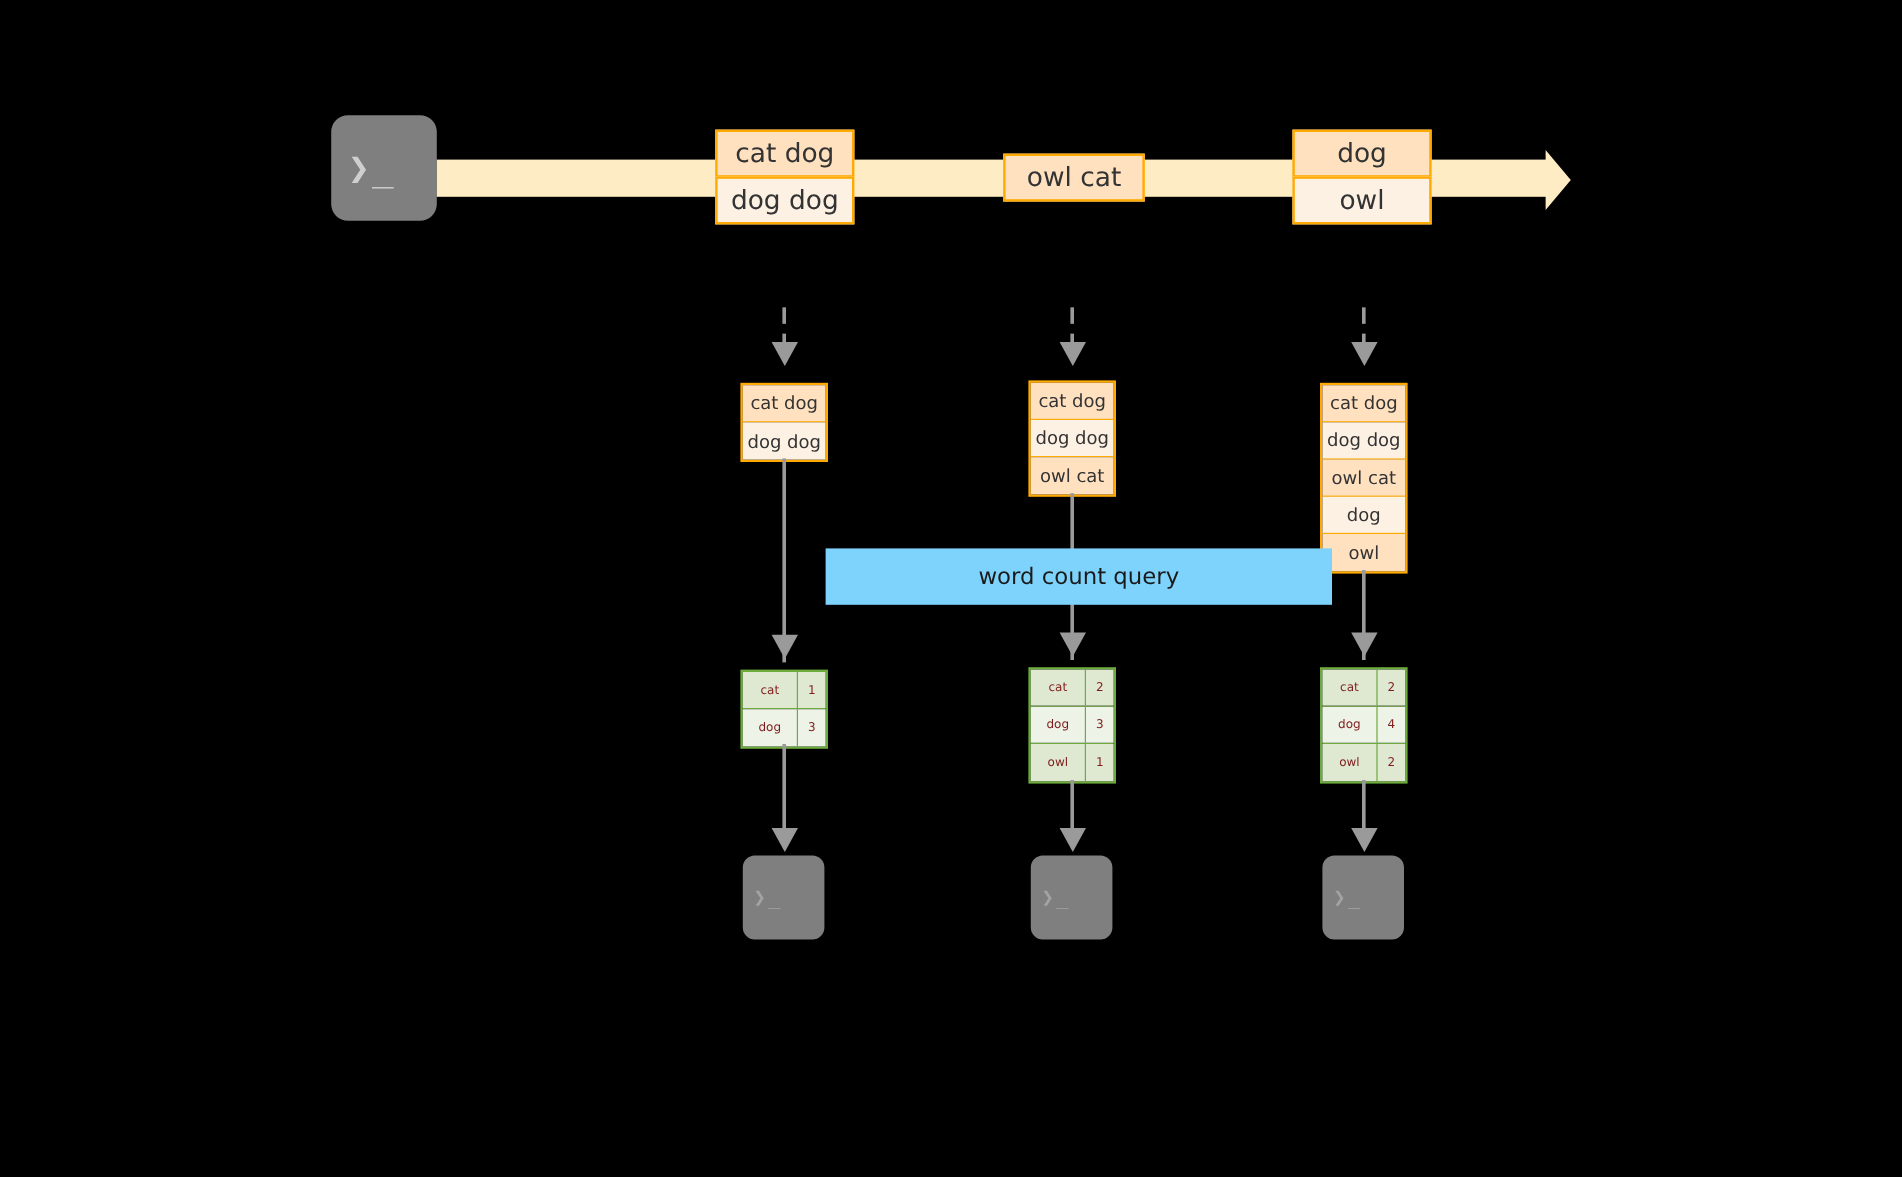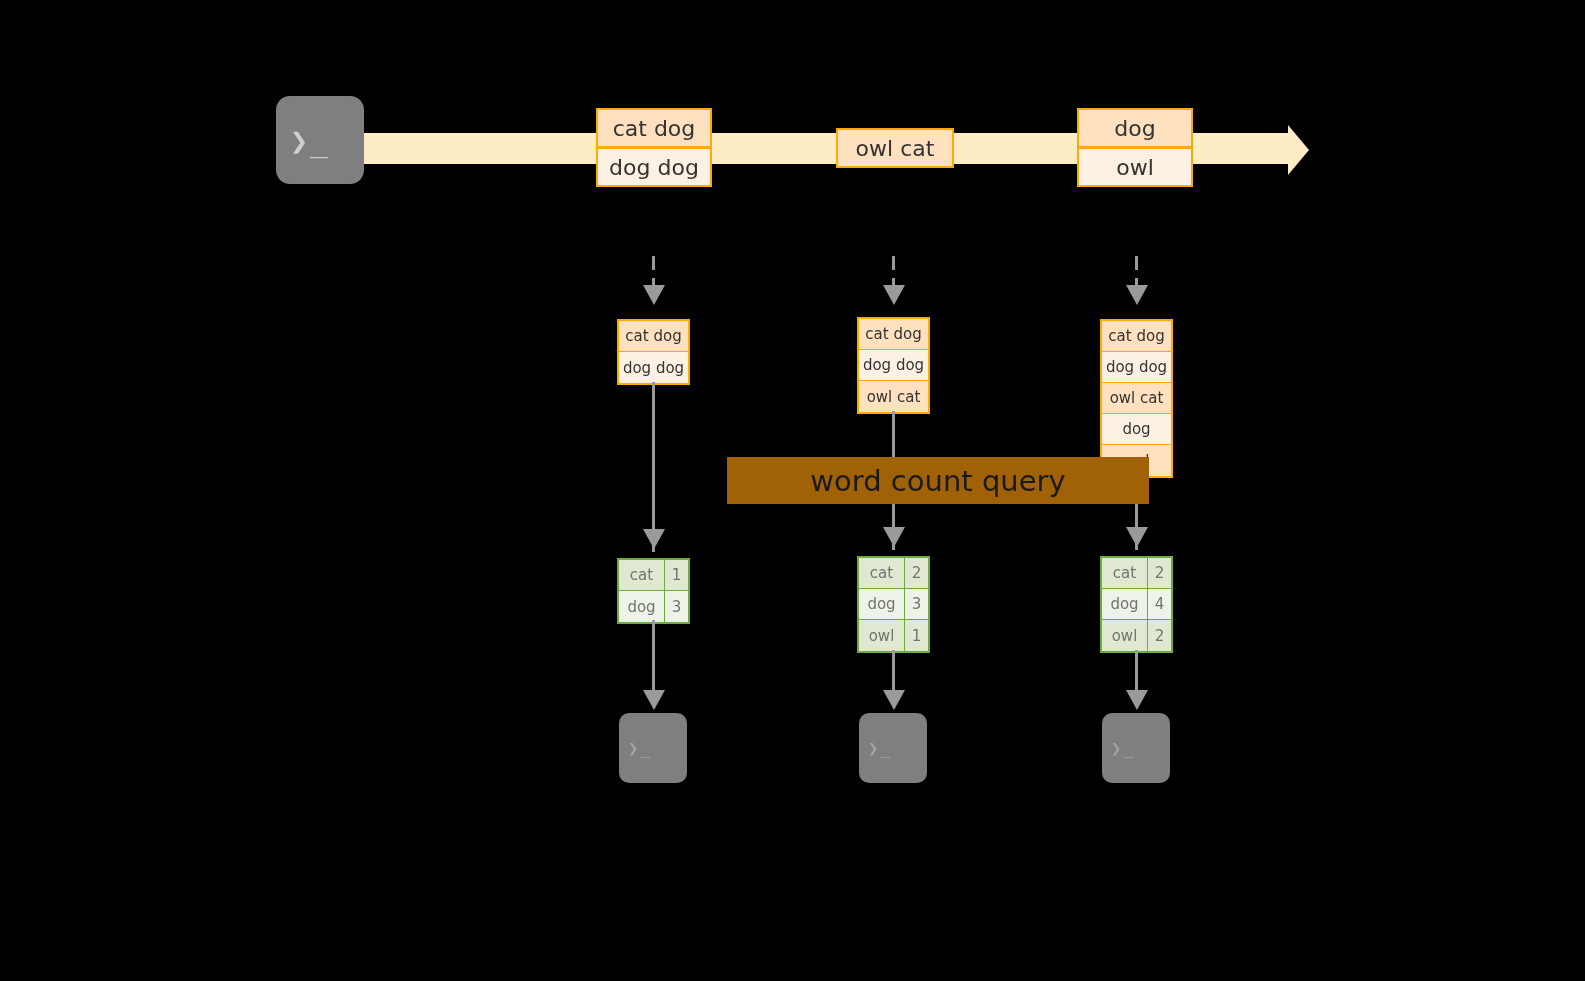--- a/index.html
+++ b/index.html
@@ -144,22 +144,22 @@
     height: 31px;
     box-sizing: border-box;
     border-bottom: 1.5px solid #6cab3c;
   }
   .result-row:last-child { border-bottom: none; }
   .result-cell {
     box-sizing: border-box;
     display: flex;
     align-items: center;
     justify-content: center;
-    font-size: 15px;
-    color: #737373;
+    font-size: 10px;
+    color: #7f1d1d;
     background: #dfe9d2;
   }
   .result-row.alt .result-cell { background: #eef3e8; }
   .result-cell.word {
     width: 46px;
     border-right: 1.5px solid #6cab3c;
   }
   .result-cell.count { width: 23px; }
 
   
@@ -185,27 +185,26 @@
     border-top: 20px solid #9a9a9a;
   }
 
   
   .query-label {
     position: absolute;
     left: 688px;
     top: 457px;
     width: 422px;
     height: 47px;
-    background: #a16207;
+    background: #7dd3fc;
     color: #1a1a1a;
     display: flex;
     align-items: center;
     justify-content: center;
-    font-size: 29px;
-    margin-left: 39px;
+    font-size: 19px;
   }
 </style>
 </head>
 <body>
 
 <div id="canvas">
 
   <div class="terminal terminal-source">
     <div class="hatch"></div>
     <div class="prompt">❯_</div>

